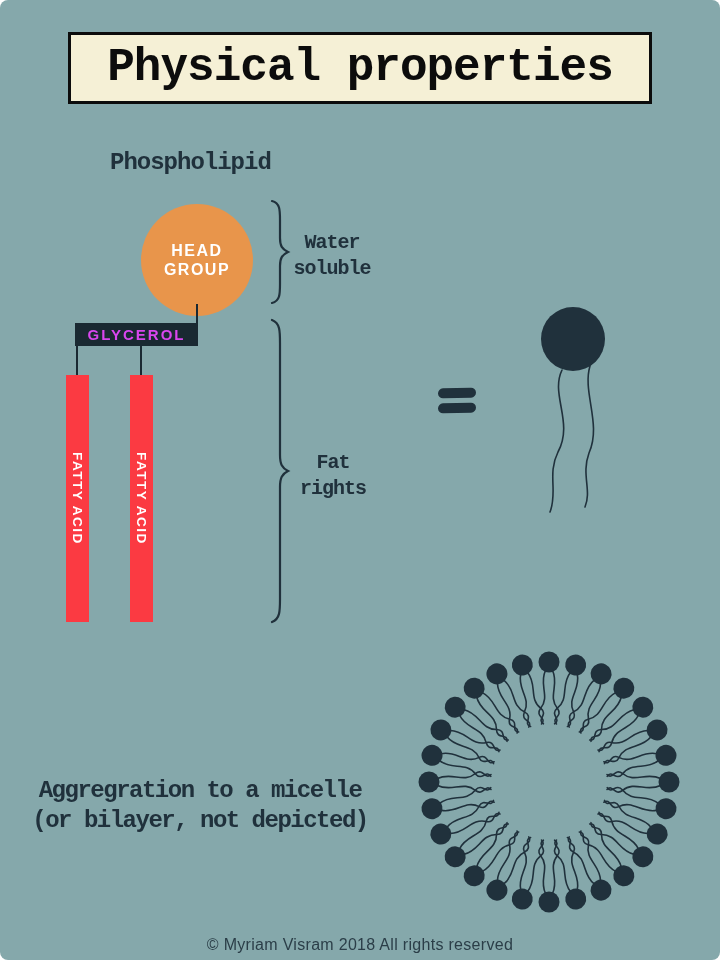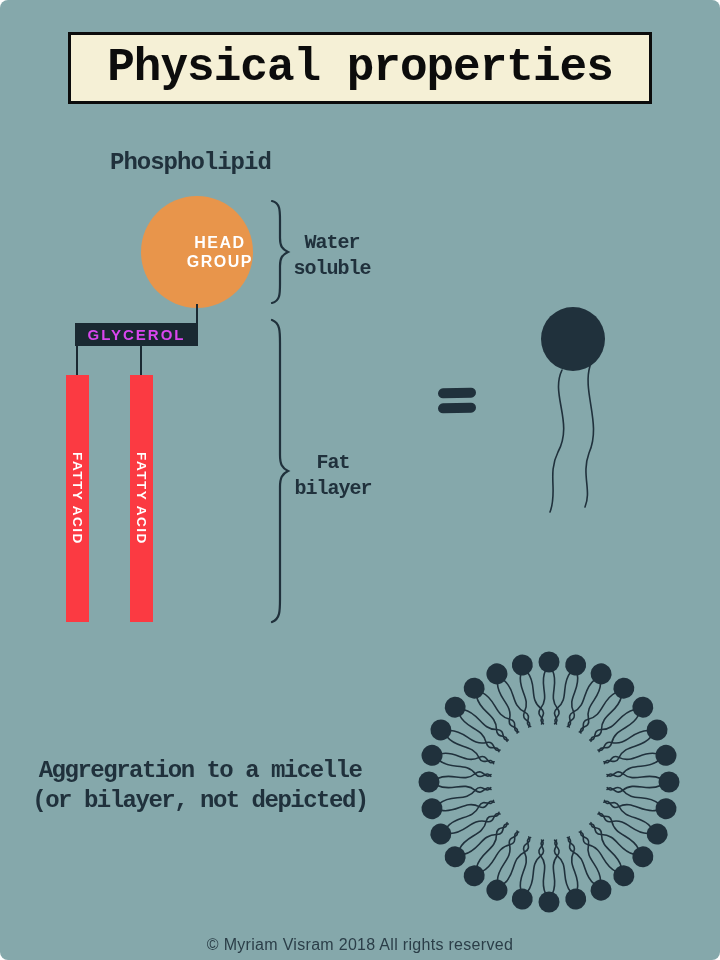--- a/index.html
+++ b/index.html
@@ -30,28 +30,28 @@
   
   .tw{
     font-family:"Liberation Mono",monospace;
     font-weight:700;
     color:var(--ink,#20313C);
   }
   .phospholipid-label{left:110px;top:149px;font-size:24px;letter-spacing:-1px;}
   .soluble{width:92px;text-align:center;font-size:20px;line-height:26px;letter-spacing:-1px;}
   .water-soluble{left:286px;top:230px;}
   .fat-soluble{left:287px;top:450px;}
-  .caption{left:10px;top:756px;width:380px;text-align:center;
+  .caption{left:10px;top:776px;width:380px;text-align:center;
            font-size:24px;line-height:30px;letter-spacing:-1.5px;}
 
   
   .head-circle{
-    left:141px;top:196px;width:112px;height:112px;border-radius:50%;
+    left:141px;top:204px;width:112px;height:112px;border-radius:50%;
     background:var(--orange,#E8954B);
-    display:flex;align-items:center;justify-content:flex-end;
+    display:flex;align-items:center;justify-content:center;
   }
   .head-circle span{
     color:#fff;font-weight:700;font-size:16px;line-height:19px;
     letter-spacing:1.5px;text-align:center;
   }
 
   
   .glycerol-box{
     left:75px;top:323px;width:123px;height:23px;
     background:var(--ink-deep,#1C2B35);
@@ -132,21 +132,21 @@
   <svg class="abs" style="left:269px;top:198px;" width="22" height="108" viewBox="0 0 22 108">
     <path class="brace-path" d="M3,3 C11,5 11,12 11,22 L11,40 C11,48 13,51 19,54 C13,57 11,60 11,68 L11,86 C11,96 11,103 3,105"></path>
   </svg>
   <div class="abs tw soluble water-soluble preline">Water
 soluble</div>
 
   <svg class="abs" style="left:269px;top:317px;" width="22" height="308" viewBox="0 0 22 308">
     <path class="brace-path" d="M3,3 C11,6 11,14 11,26 L11,138 C11,147 13,151 19,154 C13,157 11,161 11,170 L11,282 C11,294 11,302 3,305"></path>
   </svg>
   <div class="abs tw soluble fat-soluble preline">Fat
-bilayer</div>
+rights</div>
 
   <div class="abs equals">
     <div class="dash"></div>
     <div class="dash"></div>
   </div>
 
   <svg class="abs" style="left:500px;top:290px;" width="160" height="240" viewBox="0 0 160 240">
     <circle cx="73" cy="49" r="32" fill="var(--ink,#20313C)"></circle>
     <path class="tail-path" d="M62,80 C50,105 74,132 58,162 C47,184 58,202 50,222"></path>
     <path class="tail-path" d="M90,76 C82,102 102,134 89,163 C81,185 92,200 85,217"></path>

